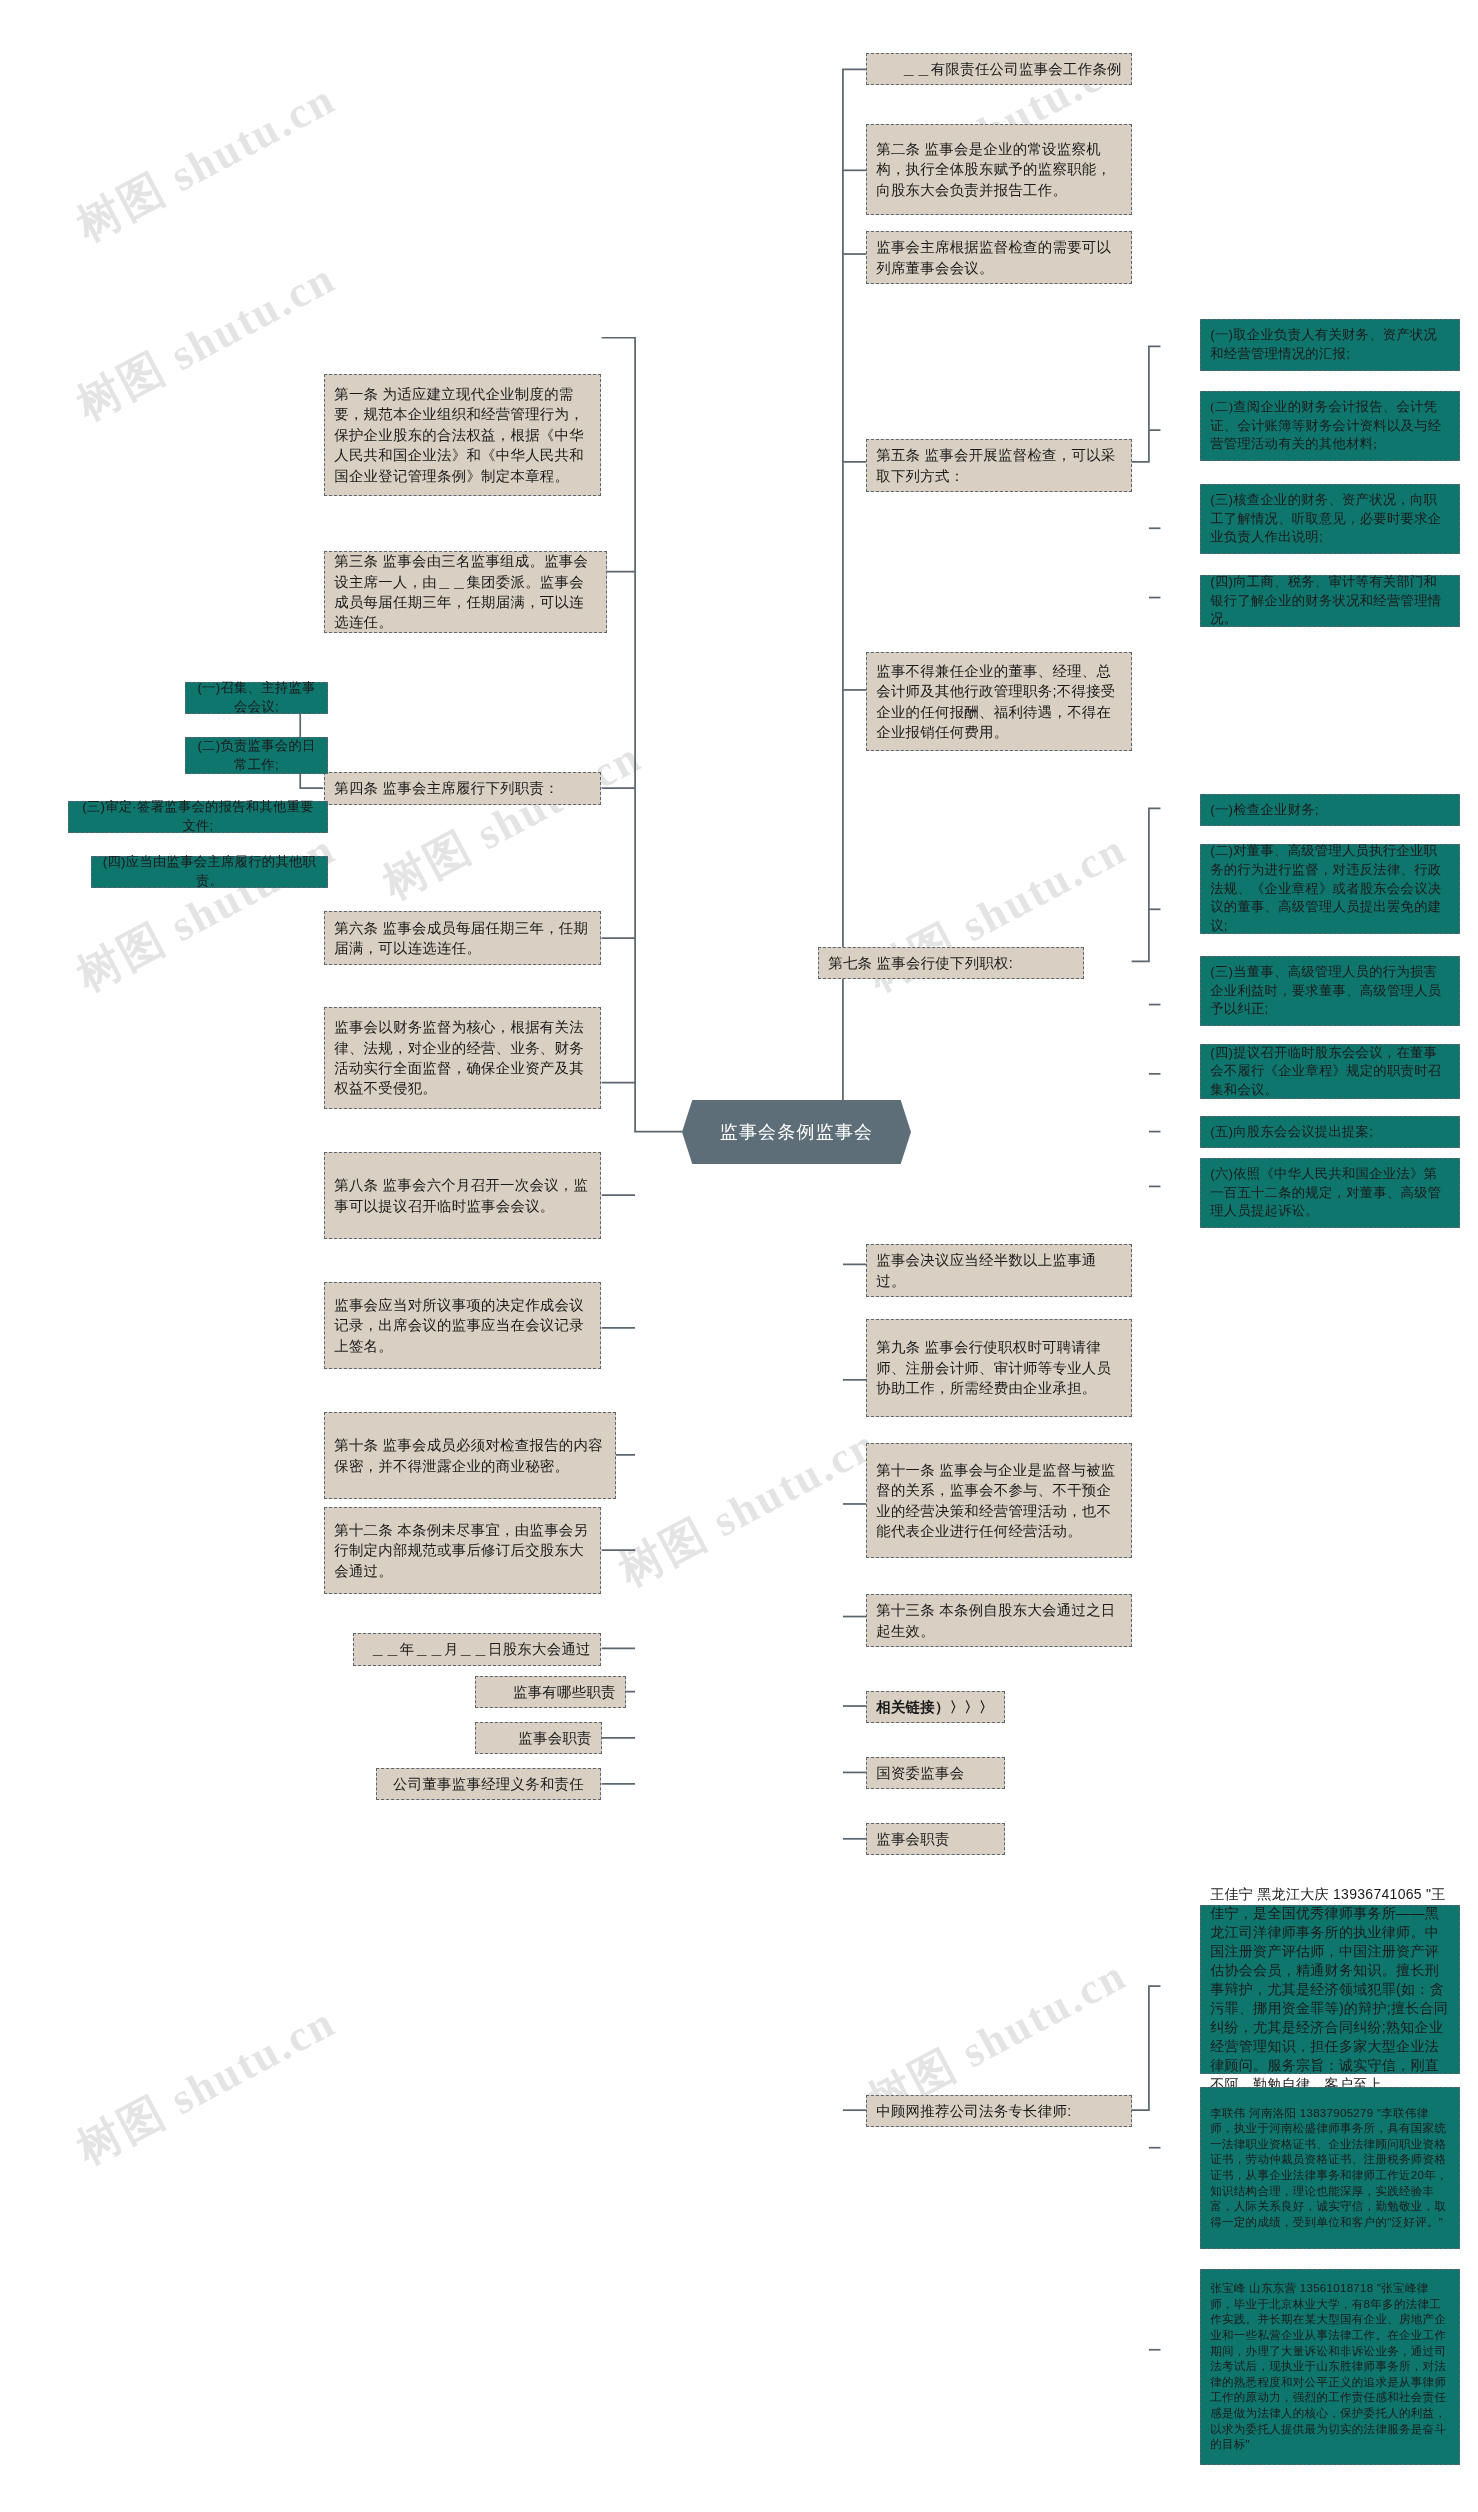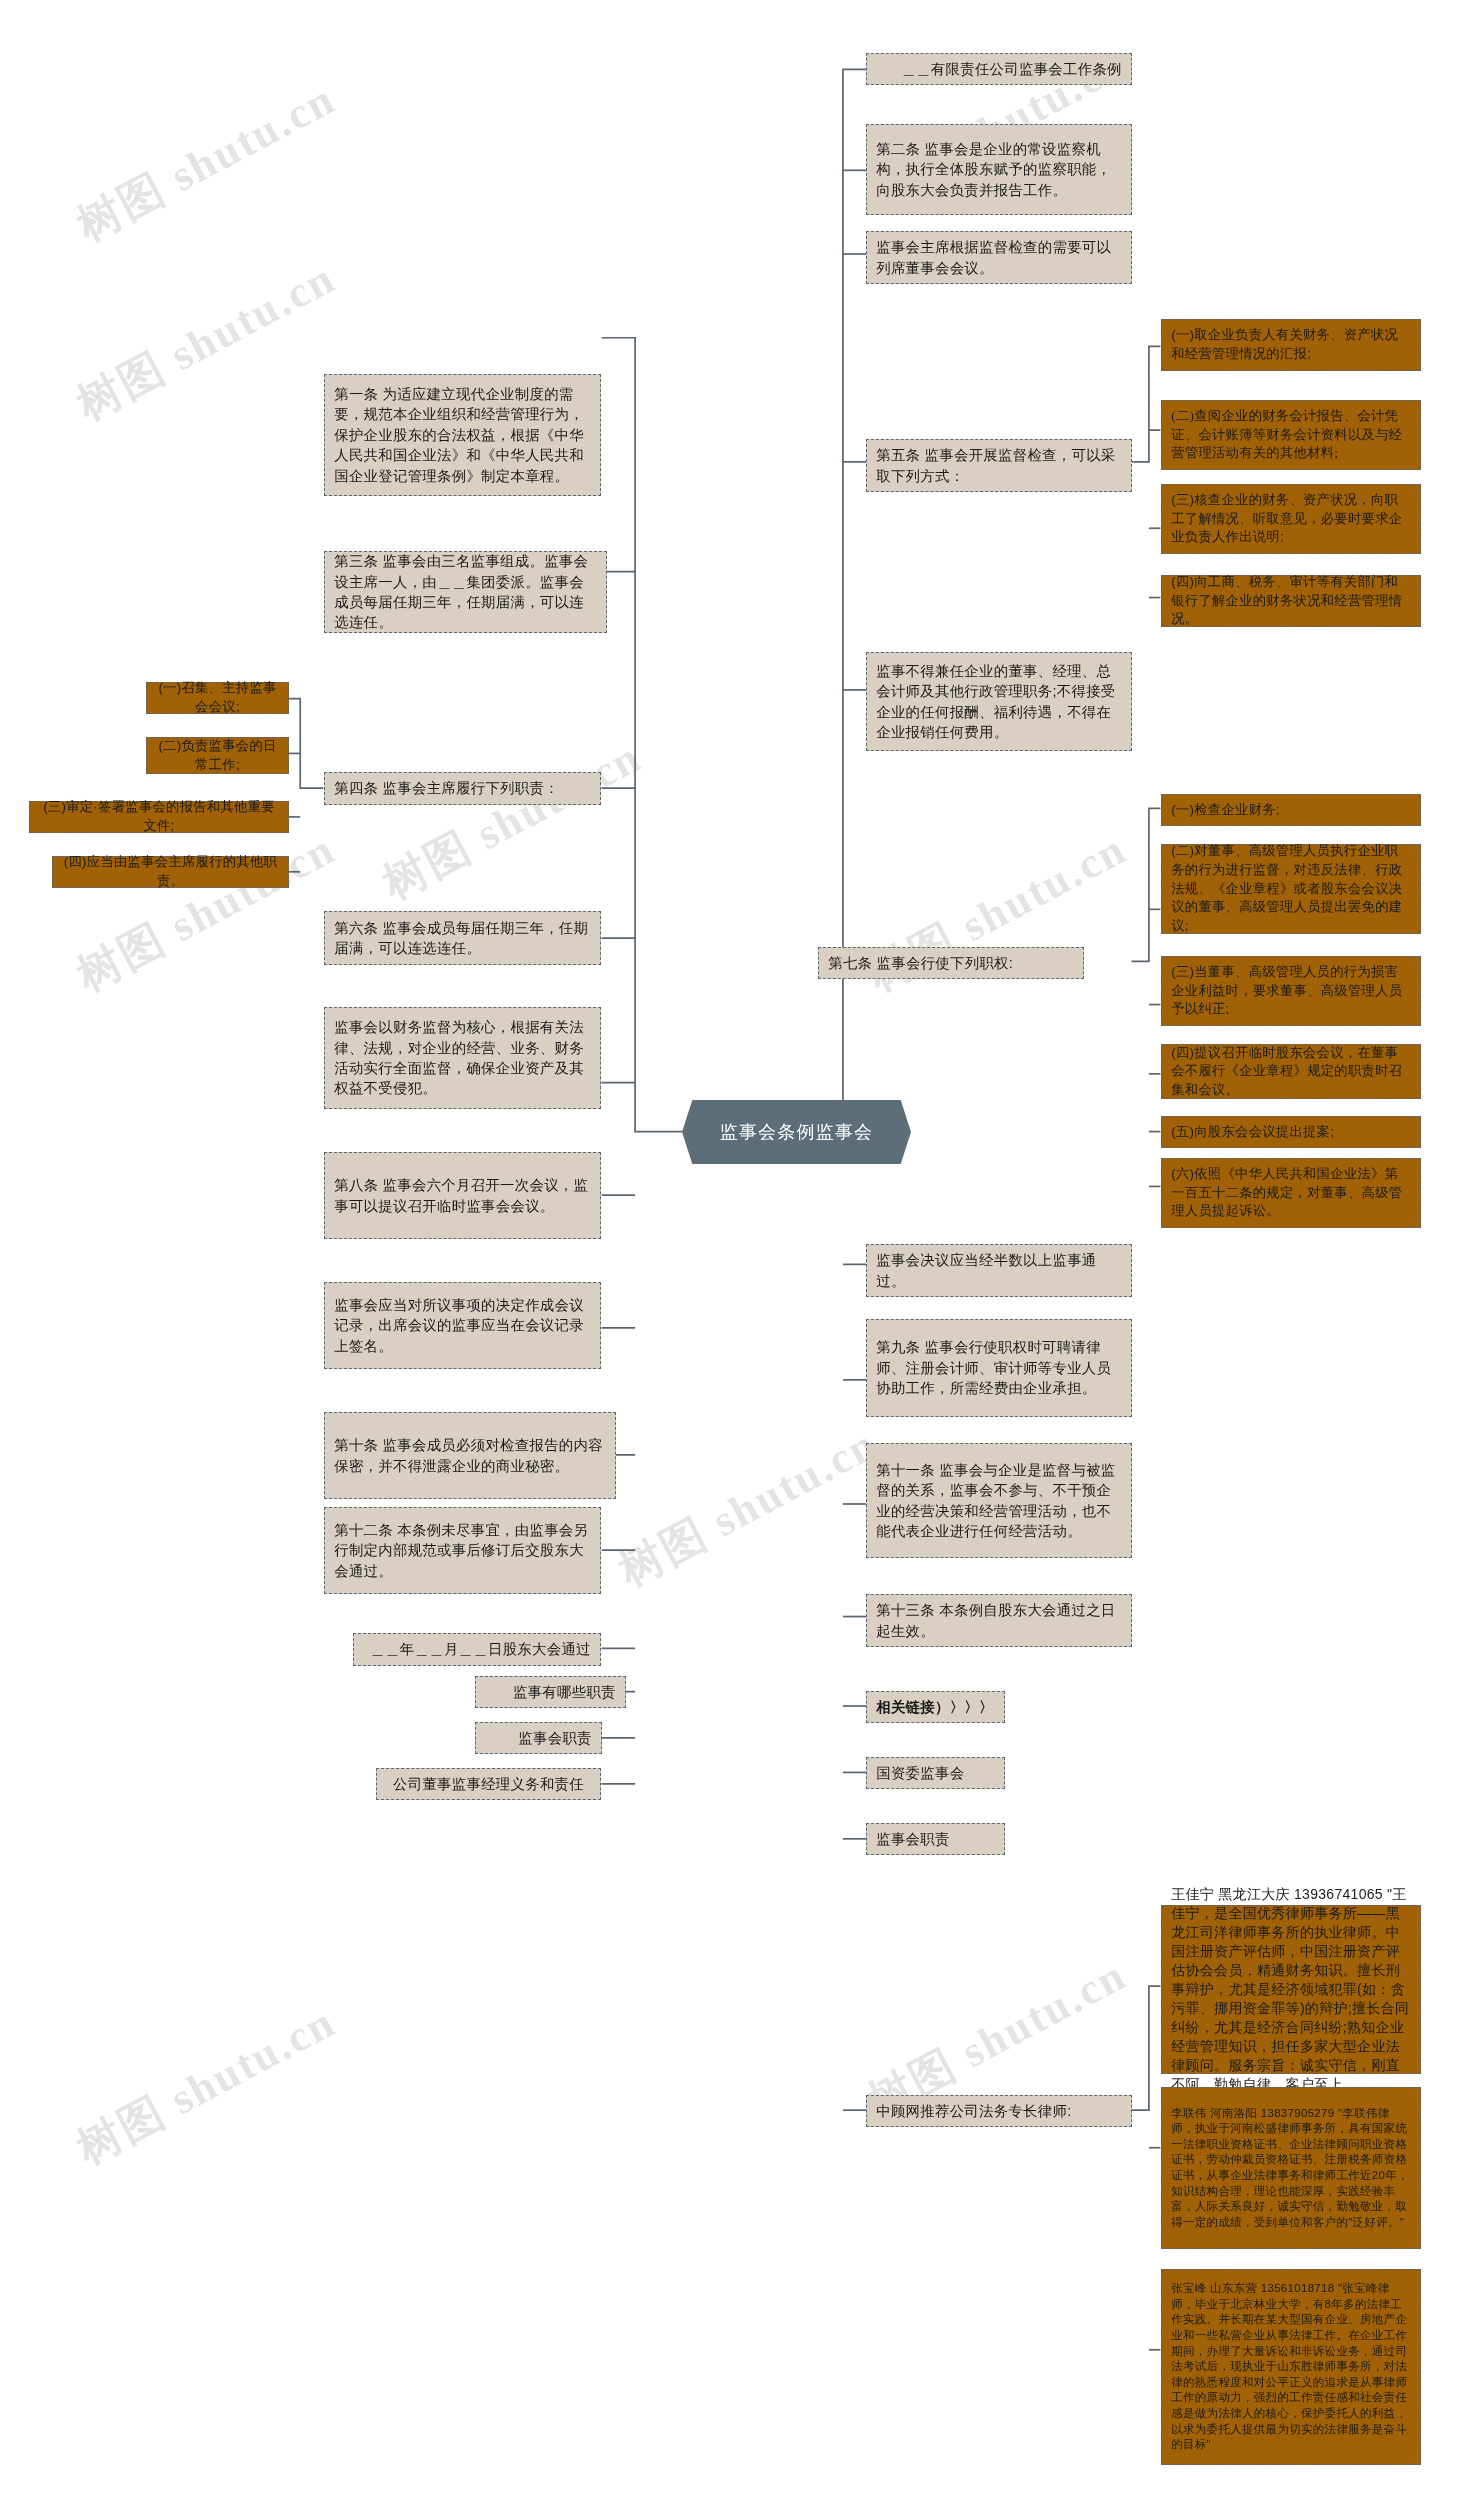--- a/index.html
+++ b/index.html
@@ -22,21 +22,21 @@
     position:absolute;box-sizing:border-box;
     border:1.2px dashed #5b6670;
     background:#d9d0c3;
     color:#1a1a1a;
     display:flex;align-items:center;
     padding:7px 9.2px;
     font-size:14.4px;line-height:1.42;
     letter-spacing:0.3px;
     word-break:break-all;
   }
-  .node.l2{background:#a16207;font-size:13.3px;line-height:1.40;}
+  .node.l2{background:#0f766e;font-size:13.3px;line-height:1.40;margin-left:39px;}
   .node.l1{background:#d9d0c3;}
   .node.right-align{justify-content:flex-end;text-align:right;}
   .node.center{justify-content:center;text-align:center;}
   
   .root{
     position:absolute;
     background:#5d6e78;color:#ffffff;
     display:flex;align-items:center;justify-content:center;
     font-size:18px;letter-spacing:1.2px;white-space:nowrap;
     clip-path:polygon(4.5% 0,95.5% 0,100% 50%,95.5% 100%,4.5% 100%,0 50%);
@@ -191,21 +191,21 @@
       <span>监事会主席根据监督检查的需要可以列席董事会会议。</span>
     </div>
 
   <div class="node l1" style="left:866px;top:439px;width:266px;height:53px;">
       <span>第五条 监事会开展监督检查，可以采取下列方式：</span>
     </div>
 
   <div class="node l2" style="left:1161px;top:319px;width:260px;height:52px;">
       <span>(一)取企业负责人有关财务、资产状况和经营管理情况的汇报;</span>
     </div>
-  <div class="node l2" style="left:1161px;top:400px;width:260px;height:70px;font-family:Liberation Serif, serif;">
+  <div class="node l2" style="left:1161px;top:391px;width:260px;height:70px;font-family:Liberation Serif, serif;">
       <span>(二)查阅企业的财务会计报告、会计凭证、会计账簿等财务会计资料以及与经营管理活动有关的其他材料;</span>
     </div>
   <div class="node l2" style="left:1161px;top:484px;width:260px;height:70px;">
       <span>(三)核查企业的财务、资产状况，向职工了解情况、听取意见，必要时要求企业负责人作出说明;</span>
     </div>
   <div class="node l2" style="left:1161px;top:575px;width:260px;height:52px;">
       <span>(四)向工商、税务、审计等有关部门和银行了解企业的财务状况和经营管理情况。</span>
     </div>
 
   <div class="node l1" style="left:866px;top:652px;width:266px;height:99px;">

